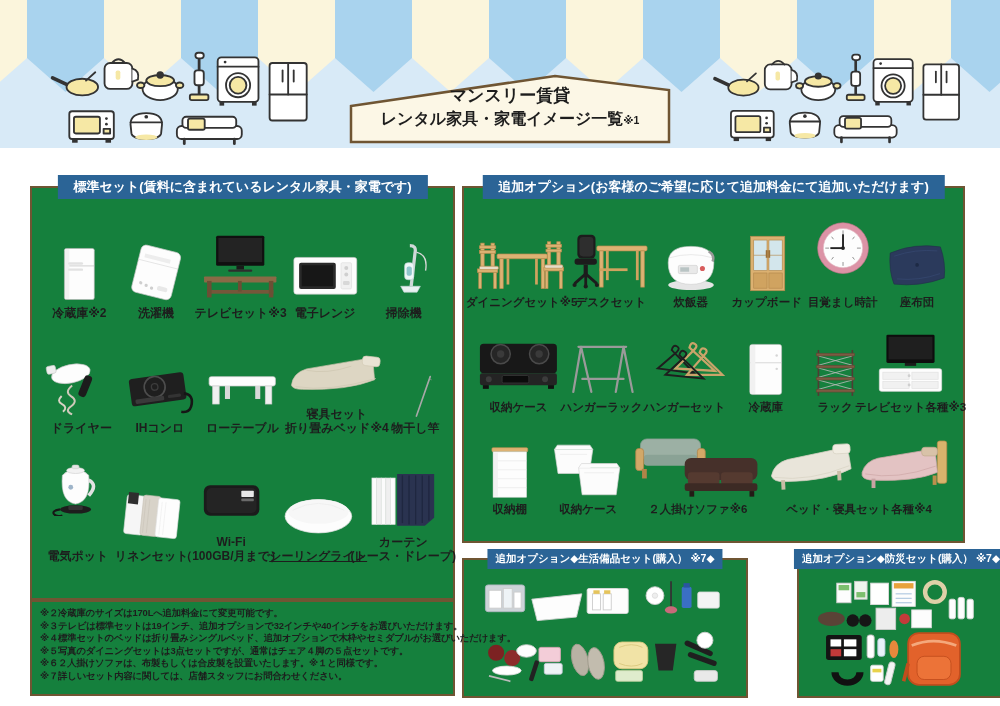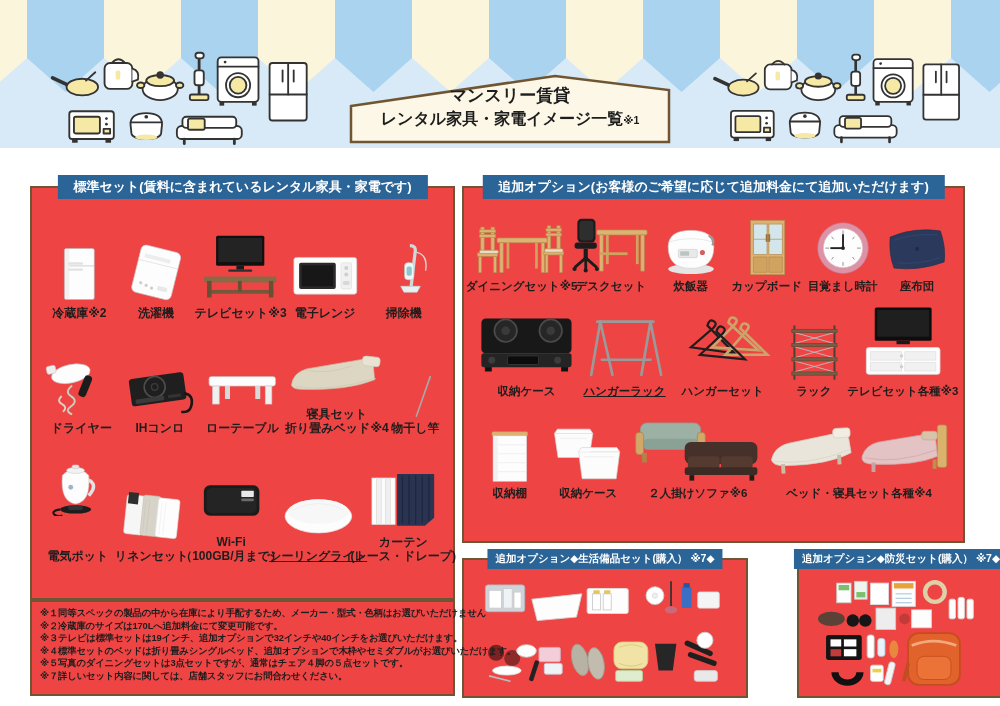--- a/index.html
+++ b/index.html
@@ -12,21 +12,21 @@
   .decor-left{left:38px;top:50px;width:300px;height:102px;}
   .decor-right{left:700px;top:52px;width:290px;height:98px;}
   
   .banner{position:absolute;left:345px;top:70px;width:330px;height:75px;}
   .banner svg{position:absolute;inset:0;width:100%;height:100%;}
   .banner-text{position:absolute;left:0;right:0;top:15px;text-align:center;font-weight:700;line-height:1.35;}
   .banner-line1{font-size:17px;}
   .banner-line2{font-size:16px;}
   .banner-note{font-size:10.5px;font-weight:700;}
   
-  .frame{position:absolute;background:#ef4444;border:2px solid var(--box-border,#6f5533);box-sizing:border-box;}
+  .frame{position:absolute;background:#15803d;border:2px solid var(--box-border,#6f5533);box-sizing:border-box;}
   .box-std{left:30px;top:186px;width:425px;height:414px;}
   .box-opt{left:462px;top:186px;width:503px;height:357px;}
   .box-life{left:462px;top:558px;width:286px;height:140px;}
   .box-disaster{left:757px;top:558px;width:208px;height:140px;margin-left:40px;}
   .box-notes{left:30px;top:600px;width:425px;height:96px;padding:5px 8px 2px 8px;}
   .box-header{position:absolute;top:-13px;left:50%;transform:translateX(-50%);
       background:var(--header-blue,#2b6496);color:#fff;font-weight:700;font-size:13px;
       padding:3px 16px;white-space:nowrap;letter-spacing:0px;}
   .box-header.small{font-size:10.5px;top:-11px;padding:3px 8px;}
   
@@ -518,21 +518,21 @@
                 <rect x="58" y="24" width="3" height="12" fill="#9a7038"></rect>
                 <rect x="62" y="24" width="3" height="12" fill="#9a7038"></rect>
                 <rect x="39" y="60" width="21" height="24" fill="#d0a360" stroke="#b3874a"></rect>
                 <rect x="63" y="60" width="21" height="24" fill="#d0a360" stroke="#b3874a"></rect>
               </svg>
             </div>
             <div class="product-label">
               <div>カップボード</div>
             </div>
           </div>
-          <div class="product-cell" style="flex: 1 1 0px;">
+          <div class="product-cell" style="flex: 1 1 0px; gap: 16px;">
             <div class="product-img">
               <svg viewBox="0 0 120 90" preserveAspectRatio="xMidYMax meet">
                 <circle cx="60" cy="46" r="40" fill="#dc93a6" stroke="#c4758c"></circle>
                 <circle cx="60" cy="46" r="31" fill="#fdfdfd" stroke="#e3b7c2"></circle>
                 <g stroke="#555">
                   <line x1="60" y1="18" x2="60" y2="24"></line>
                   <line x1="60" y1="68" x2="60" y2="74"></line>
                   <line x1="32" y1="46" x2="38" y2="46"></line>
                   <line x1="82" y1="46" x2="88" y2="46"></line>
                   <line x1="42" y1="28" x2="45" y2="32"></line>
@@ -578,21 +578,21 @@
                 <circle cx="20" cy="66" r="4" fill="#3c3c3c"></circle>
                 <circle cx="96" cy="66" r="4" fill="#3c3c3c"></circle>
                 <rect x="12" y="74" width="8" height="5" fill="#111"></rect>
                 <rect x="100" y="74" width="8" height="5" fill="#111"></rect>
               </svg>
             </div>
             <div class="product-label">
               <div>収納ケース</div>
             </div>
           </div>
-          <div class="product-cell" style="flex: 1 1 0px; text-decoration: underline;">
+          <div class="product-cell" style="flex: 1 1 0px;">
             <div class="product-img">
               <svg viewBox="0 0 120 90" preserveAspectRatio="xMidYMax meet">
                 <g stroke="#9a9a9a" stroke-width="3.5" fill="none" stroke-linecap="round">
                   <line x1="24" y1="12" x2="98" y2="12"></line>
                   <path d="M28,12 L16,82 M28,12 L44,82"></path>
                   <path d="M94,12 L82,82 M94,12 L108,82"></path>
                   <line x1="30" y1="62" x2="94" y2="62"></line>
                 </g>
               </svg>
             </div>
@@ -606,20 +606,36 @@
                 <g fill="none" stroke-linecap="round">
                   <path d="M50,16 q2,-9 8,-6 q6,3 0,9 l-30,26 l58,8 z" stroke="#1e1e1e" stroke-width="3"></path>
                   <path d="M78,12 q2,-9 8,-6 q6,3 0,9 l-30,30 l62,4 z" stroke="#caa46a" stroke-width="3.5"></path>
                   <path d="M94,20 q2,-9 8,-6 q6,3 0,9 l-28,32 l56,0 z" stroke="#caa46a" stroke-width="3.5"></path>
                   <path d="M62,24 q2,-9 8,-6 q6,3 0,9 l-30,28 l60,6 z" stroke="#1e1e1e" stroke-width="3"></path>
                 </g>
               </svg>
             </div>
             <div class="product-label">
               <div>ハンガーセット</div>
+            </div>
+          </div>
+          <div class="product-cell" style="flex: 0.95 1 0px;">
+            <div class="product-img">
+              <svg viewBox="0 0 120 90" preserveAspectRatio="xMidYMax meet">
+                <g stroke="#c2c2c2" fill="#fdfdfd">
+                  <rect x="34" y="4" width="52" height="82" rx="4"></rect>
+                  <line x1="34" y1="34" x2="86" y2="34"></line>
+                </g>
+                <circle cx="78" cy="22" r="2" fill="#d5d5d5"></circle>
+                <circle cx="78" cy="44" r="2" fill="#d5d5d5"></circle>
+                <rect x="35" y="5" width="8" height="80" fill="#f1f1f1"></rect>
+              </svg>
+            </div>
+            <div class="product-label">
+              <div>冷蔵庫</div>
             </div>
           </div>
           <div class="product-cell" style="flex: 0.85 1 0px;">
             <div class="product-img">
               <svg viewBox="0 0 120 90" preserveAspectRatio="xMidYMax meet">
                 <g stroke="#4e3d33" stroke-width="3">
                   <line x1="30" y1="4" x2="30" y2="88"></line>
                   <line x1="92" y1="4" x2="92" y2="88"></line>
                 </g>
                 <g stroke="#b9b9b9" stroke-width="1.5">
@@ -836,21 +852,21 @@
           <path d="M112,78 q24,-10 50,0" stroke="#f4a87c" stroke-width="3" fill="none"></path>
           <line x1="108" y1="98" x2="103" y2="118" stroke="#c24d1d" stroke-width="4"></line>
           <rect x="84" y="96" width="7" height="26" rx="3" fill="#f4f4f4" stroke="#ccc" transform="rotate(14 87 109)"></rect>
           <rect x="66" y="100" width="14" height="18" rx="2" fill="#fff" stroke="#ddd"></rect>
           <rect x="68" y="104" width="10" height="4" fill="#e8d24c"></rect>
         </svg>
       </div>
   </div>
 
   <div class="frame box-notes" id="footnotes-box">
-      <div class="footnote-line">※１同等スペックの製品の中から在庫により手配するため、メーカー・型式・色柄はお選びいただけません</div>
       <div class="footnote-line">※２冷蔵庫のサイズは170Lへ追加料金にて変更可能です。</div>
       <div class="footnote-line">※３テレビは標準セットは19インチ、追加オプションで32インチや40インチをお選びいただけます。</div>
       <div class="footnote-line">※４標準セットのベッドは折り畳みシングルベッド、追加オプションで木枠やセミダブルがお選びいただけます。</div>
       <div class="footnote-line">※５写真のダイニングセットは3点セットですが、通常はチェア４脚の５点セットです。</div>
+      <div class="footnote-line">※６２人掛けソファは、布製もしくは合皮製を設置いたします。※１と同様です。</div>
       <div class="footnote-line">※７詳しいセット内容に関しては、店舗スタッフにお問合わせください。</div>
     </div>
 
 </div>
 
 </body></html>

